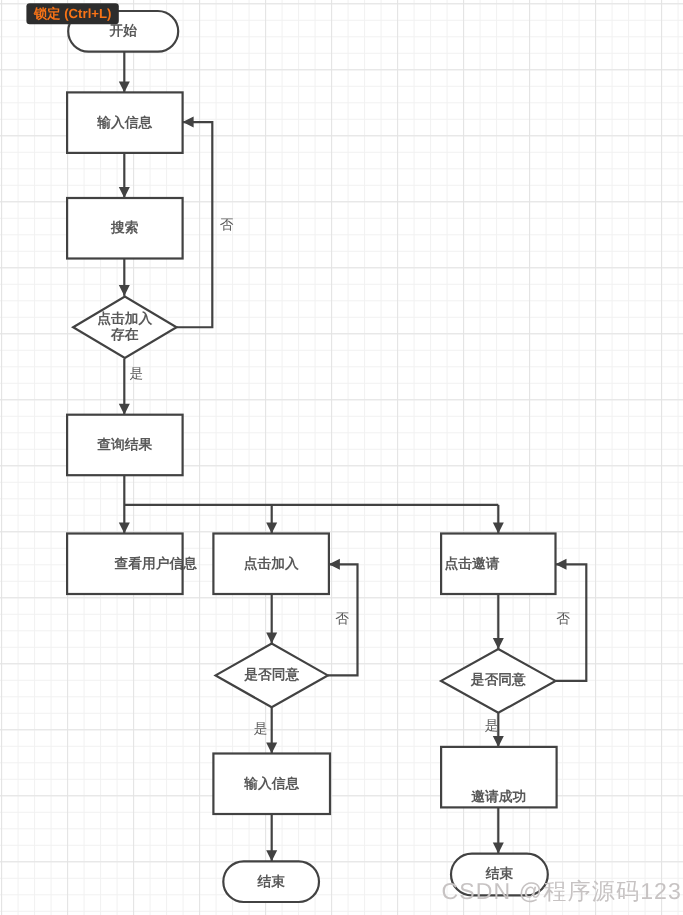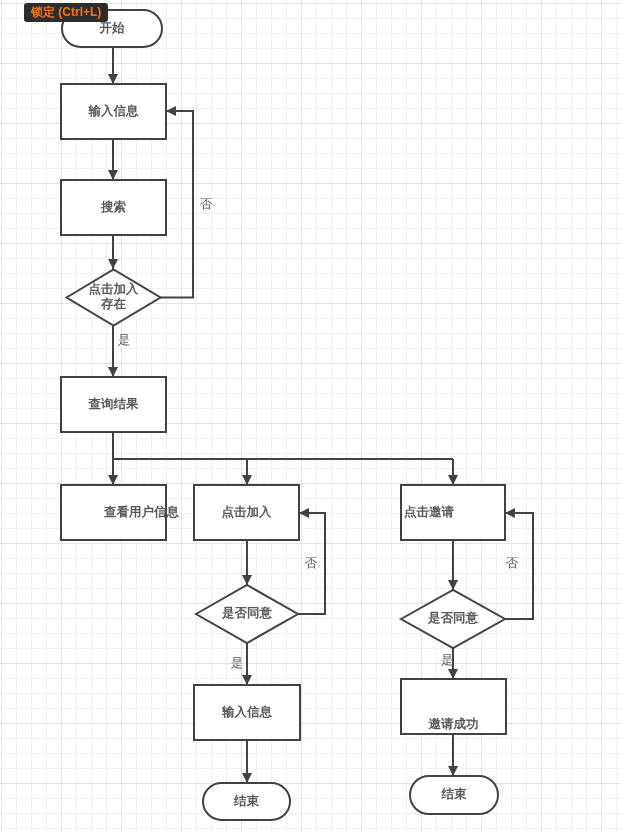--- a/index.html
+++ b/index.html
@@ -141,13 +141,14 @@
       <div class="node-label" style="left: 247px; top: 712.5px;">输入信息</div>
       <div class="node-label" style="left: 246.5px; top: 801.5px;">结束</div>
       <div class="node-label" style="left: 429px; top: 512.5px;">点击邀请</div>
       <div class="node-label" style="left: 453px; top: 619px;">是否同意</div>
       <div class="node-label" style="left: 453.5px; top: 725px;">邀请成功</div>
       <div class="node-label" style="left: 454px; top: 795px;">结束</div>
     </div>
 
   <div id="lock-tooltip">锁定 (Ctrl+L)</div>
 
+  <div id="watermark">CSDN @程序源码123</div>
 </div>
 
 </body></html>

